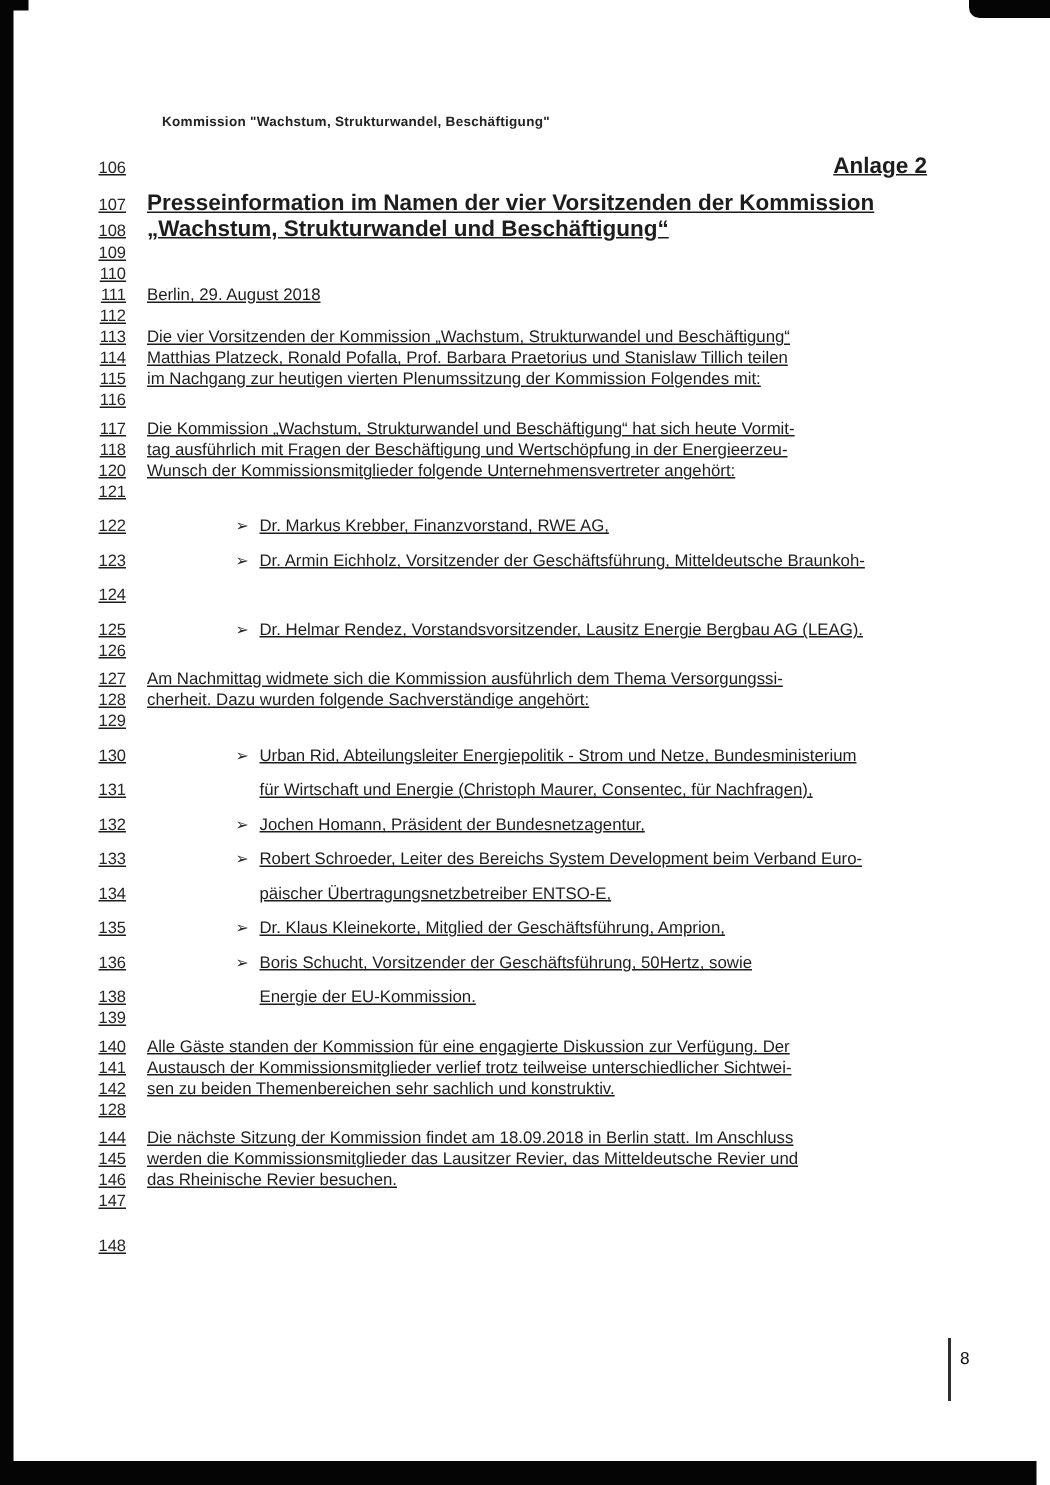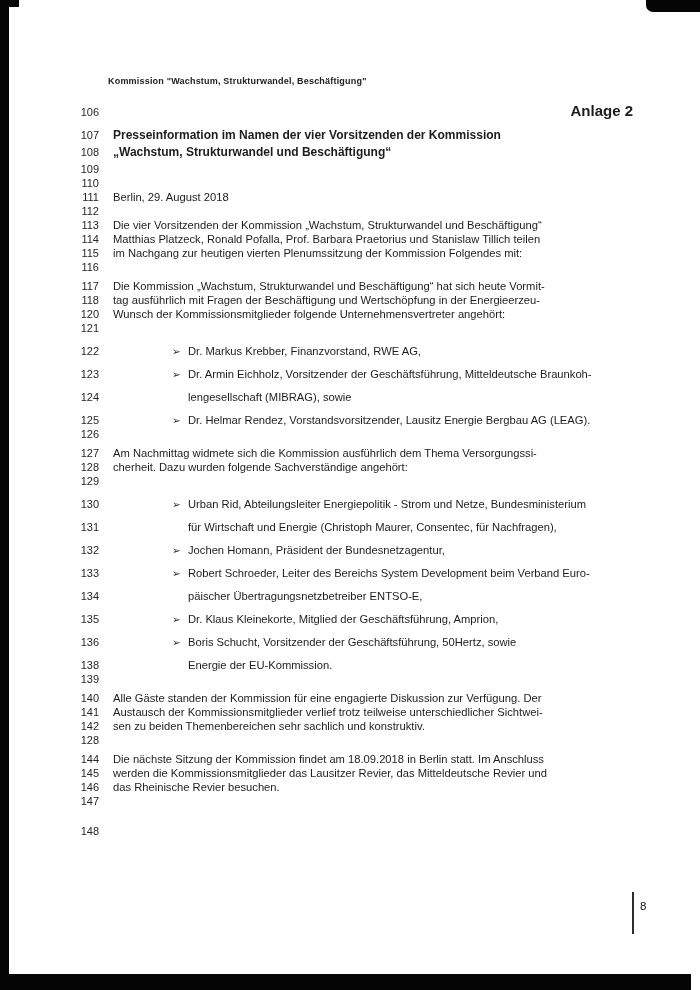--- a/index.html
+++ b/index.html
@@ -22,35 +22,35 @@
 
   
   .doc-header {
     position:absolute; left:108px; top:76px;
     font-size:9px; font-weight:bold; letter-spacing:.2px; color:#222;
     white-space:nowrap;
   }
 
   
   .doc {
-    position:absolute; left:61px; top:104px; width:572px;
-    font-size:11.2px; line-height:13px;
+    position:absolute; left:46px; top:104px; width:572px;
+    font-size:11.2px; line-height:13px;text-decoration:underline;
   }
   .row { display:flex; min-height:14px; align-items:baseline; }
   .num {
     flex:none; width:38px; text-align:right;
     font-size:11px; color:#262626;
   }
   .content { flex:1; margin-left:14px; white-space:nowrap; }
 
   .row-annex .content { text-align:right; font-weight:bold; font-size:15px; }
   .row-annex { margin-bottom:10px; }
 
   .row-title { min-height:17px; }
-  .row-title .content { font-weight:bold; font-size:12px; }
+  .row-title .content { font-weight:bold; font-size:15px; }
 
   .row-bullet, .row-cont { margin-top:9px;gap:45px; }
   .row-bullet .content { padding-left:14px; }
   .row-cont .content { padding-left:30px; }
   .marker { display:inline-block; width:16px; font-size:10.5px; color:#2a2a2a; }
 
   .row-body-sp { margin-top:5px; }
   .doc .row:last-child { margin-top:16px; }
 
   
@@ -135,21 +135,20 @@
     <div class="row row-bullet">
       <span class="num">122</span>
       <span class="content"><span class="marker">➢</span><span>Dr. Markus Krebber, Finanzvorstand, RWE AG,</span></span>
     </div>
     <div class="row row-bullet">
       <span class="num">123</span>
       <span class="content"><span class="marker">➢</span><span>Dr. Armin Eichholz, Vorsitzender der Geschäftsführung, Mitteldeutsche Braunkoh-</span></span>
     </div>
     <div class="row row-cont">
       <span class="num">124</span>
-      <span class="content">lengesellschaft (MIBRAG), sowie</span>
     </div>
     <div class="row row-bullet">
       <span class="num">125</span>
       <span class="content"><span class="marker">➢</span><span>Dr. Helmar Rendez, Vorstandsvorsitzender, Lausitz Energie Bergbau AG (LEAG).</span></span>
     </div>
     <div class="row row-blank">
       <span class="num">126</span>
       <span class="content"></span>
     </div>
     <div class="row row-body-sp">

